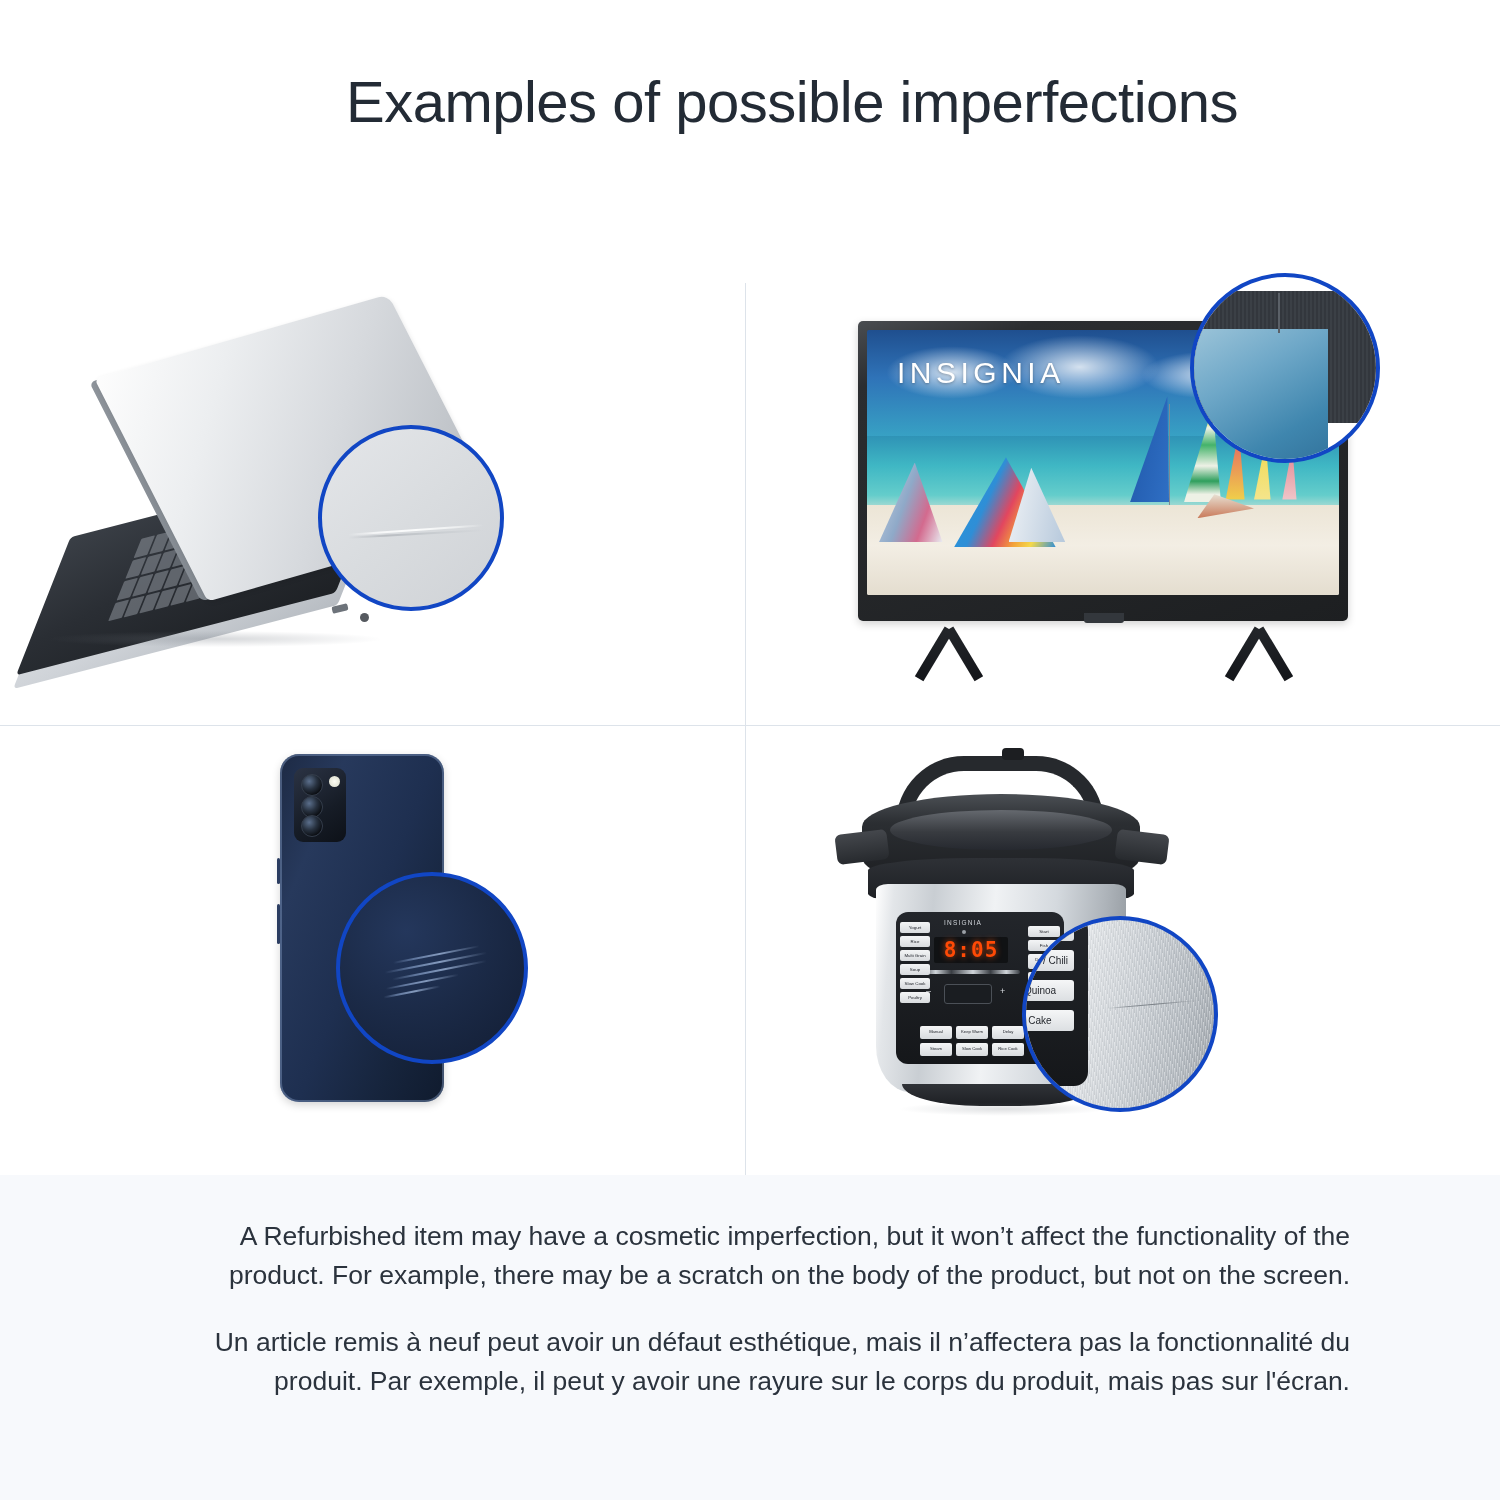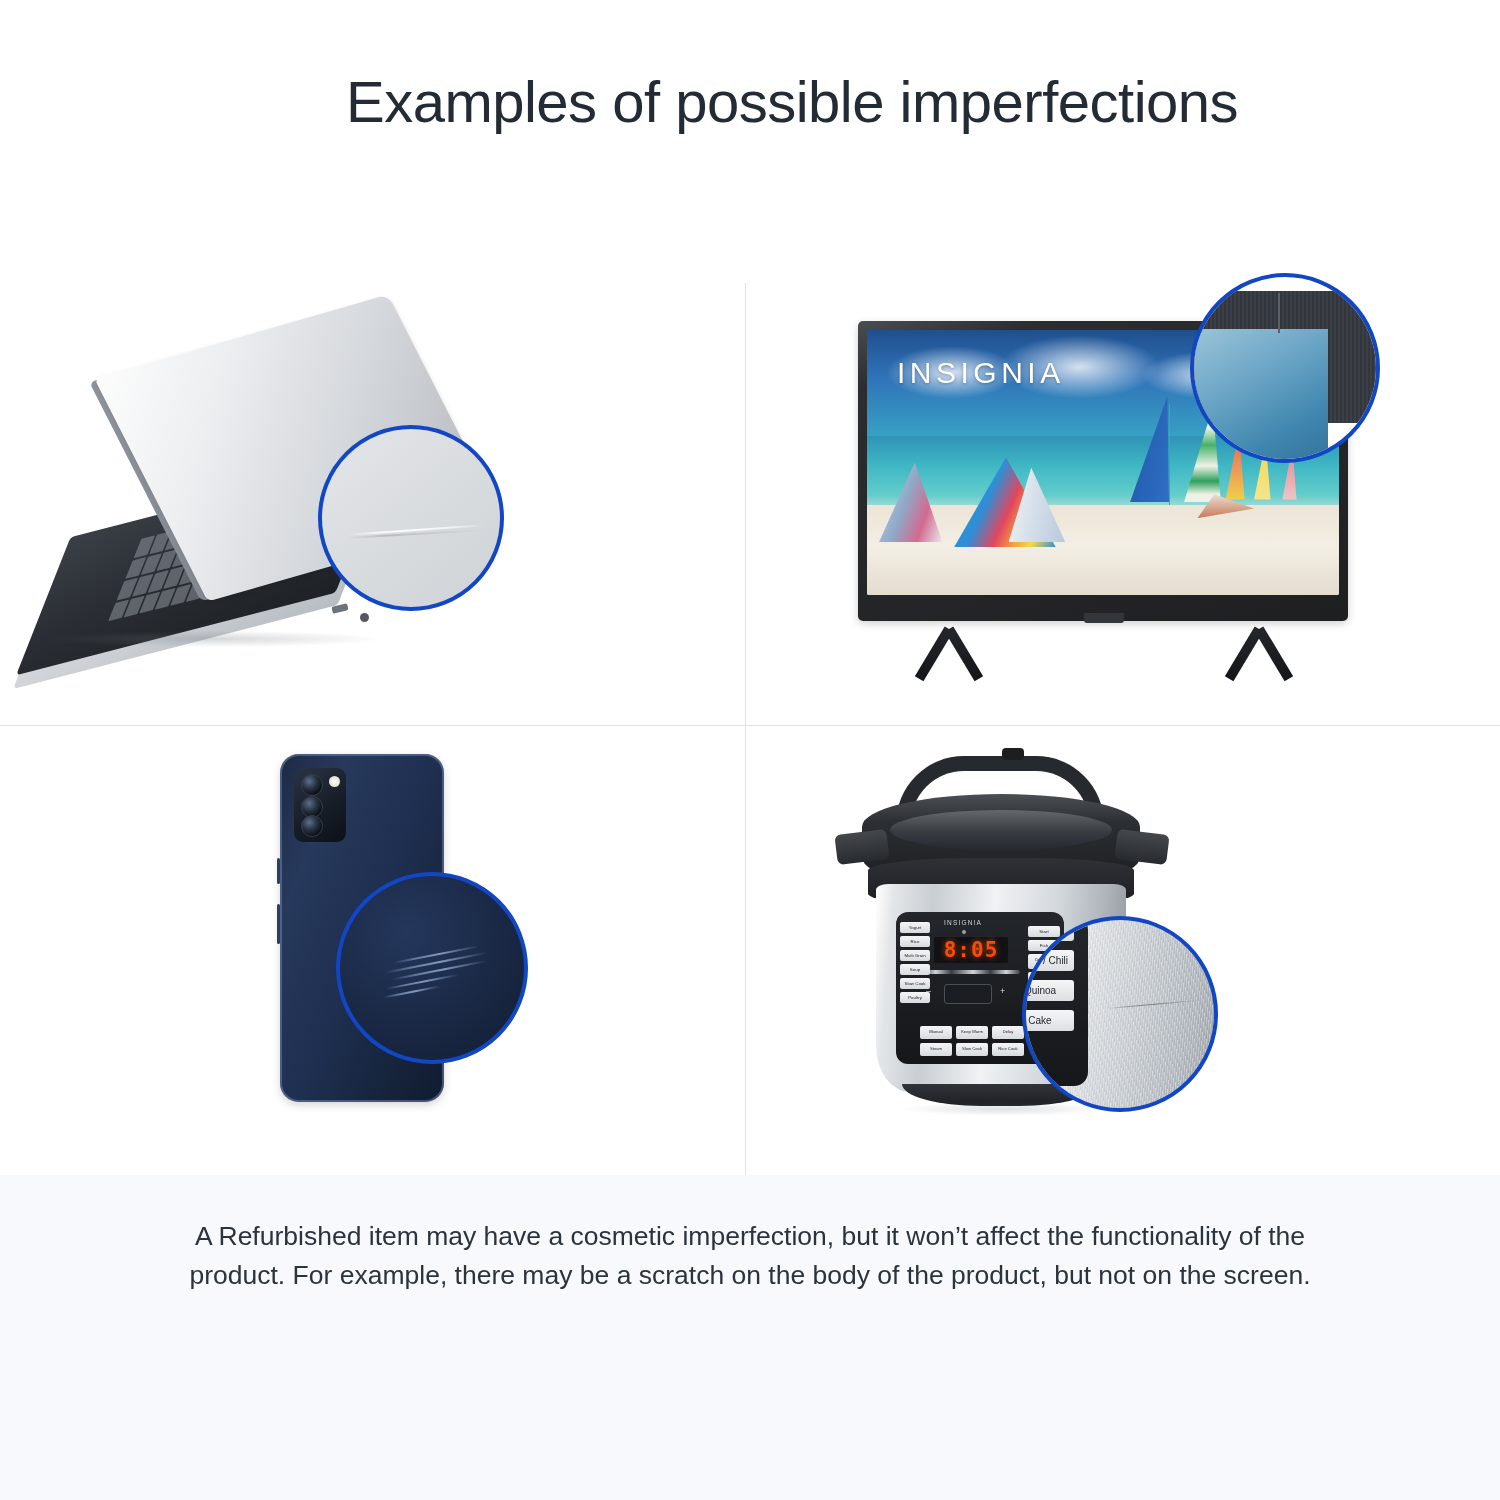--- a/index.html
+++ b/index.html
@@ -565,21 +565,21 @@
 
   
   .footer {
     position: absolute;
     left: 0; top: 1175px;
     width: 1500px; height: 325px;
     background: #f7f9fc;
     padding: 42px 150px 0 150px;
   }
   .footer p {
-    text-align: center;
+    text-align: right;
     font-size: 26.5px;
     line-height: 1.46;
     color: #2b333d;
     font-weight: 300;
   }
   .footer p.fr { margin-top: 29px; }
 </style>
 </head>
 <body>
 
@@ -791,15 +791,16 @@
 
           </div>
           <div class="ckl-scratch"></div>
         </div>
       </div>
     </div>
   </div>
 
   <div class="footer">
     <p>A Refurbished item may have a cosmetic imperfection, but it won’t affect the functionality of the product. For example, there may be a scratch on the body of the product, but not on the screen.</p>
+    <p class="fr">Un article remis à neuf peut avoir un défaut esthétique, mais il n’affectera pas la fonctionnalité du produit. Par exemple, il peut y avoir une rayure sur le corps du produit, mais pas sur l'écran.</p>
   </div>
 
 </div>
 
 </body></html>

